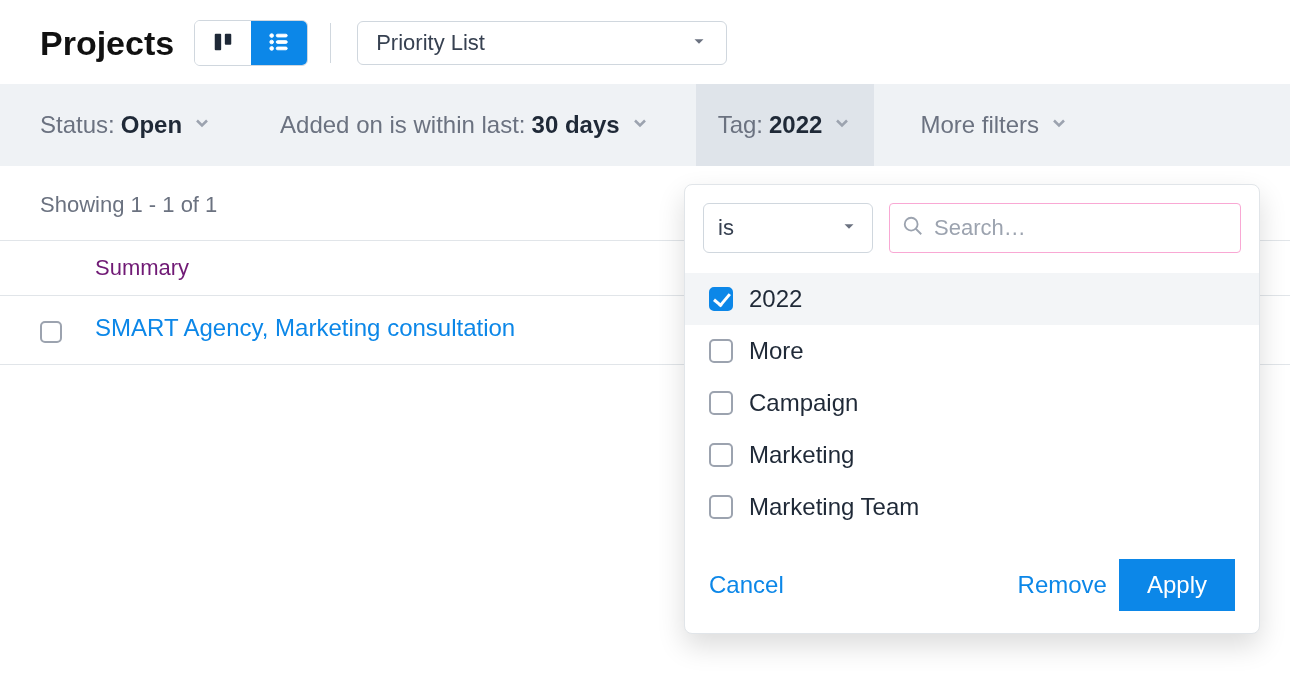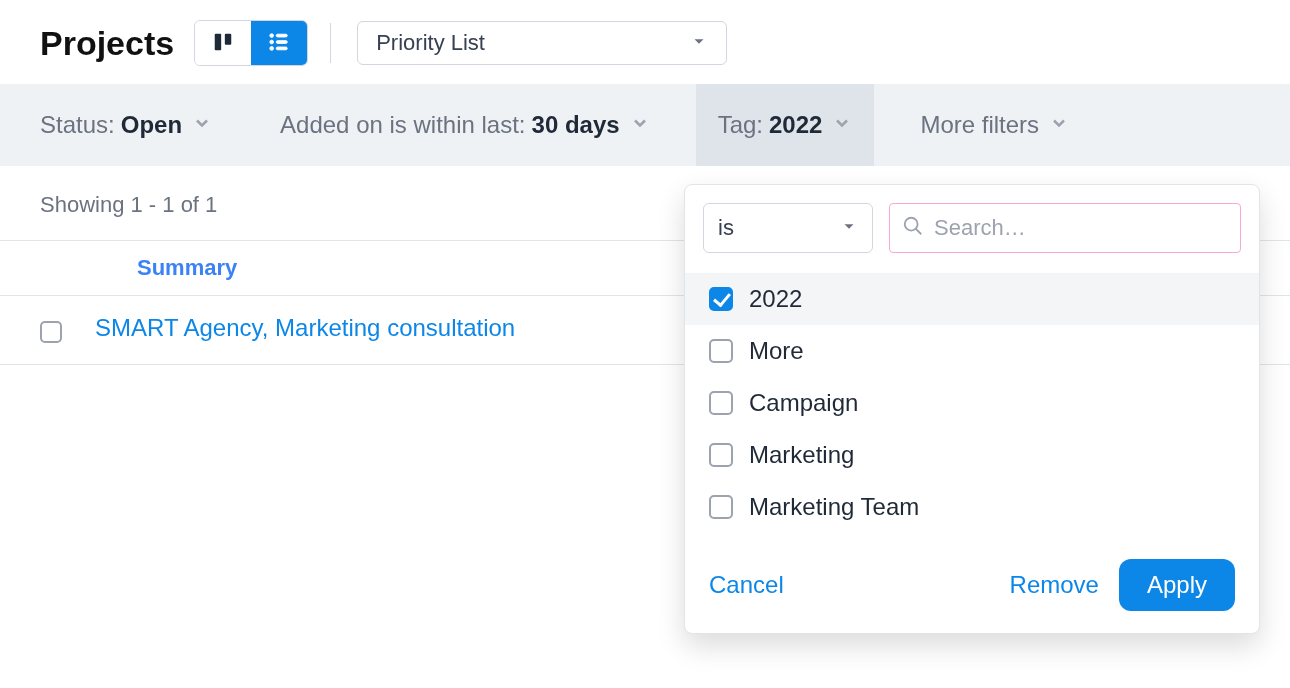--- a/index.html
+++ b/index.html
@@ -108,21 +108,21 @@
 
   
   .table-header-row {
     display: flex;
     align-items: center;
     border-top: 1px solid #e1e5e9;
     border-bottom: 1px solid #e1e5e9;
     padding: 14px 40px;
   }
   .col-check { width: 55px; }
-  .col-summary-label { font-size: 22px; font-weight: 700; color: #3b82f6; margin-left: 42px; }
+  .col-summary-label { font-size: 22px; font-weight: 400; color: #701a75; }
 
   .row {
     display: flex;
     border-bottom: 1px solid #e1e5e9;
     padding: 18px 40px;
   }
   .row .col-check { display:flex; align-items:center; padding-top:4px;}
   .row-content { flex: 1; }
   .row-title {
     color: #0c87e8;
@@ -228,33 +228,33 @@
     width: 7px; height: 13px;
     border: solid #fff;
     border-width: 0 3px 3px 0;
     transform: rotate(40deg);
   }
 
   .dd-actions {
     display: flex;
     align-items: center;
     padding: 18px 24px 22px 24px;
-    gap: 20px;
+    gap: 12px;
   }
   .dd-actions .link {
     color: #0c87e8;
     font-size: 24px;
     cursor: pointer;
   }
   .dd-actions .spacer { flex: 1; }
   .btn-primary {
     background: #0c87e8;
     color: #fff;
     border: none;
-    border-radius: 12px;
+    border-radius: 0;
     font-size: 24px;
     padding: 12px 28px;
     cursor: pointer;
   }
 
   .caret svg { width:18px; height:18px; fill:#6b7280; }
 </style>
 </head>
 <body>
 

